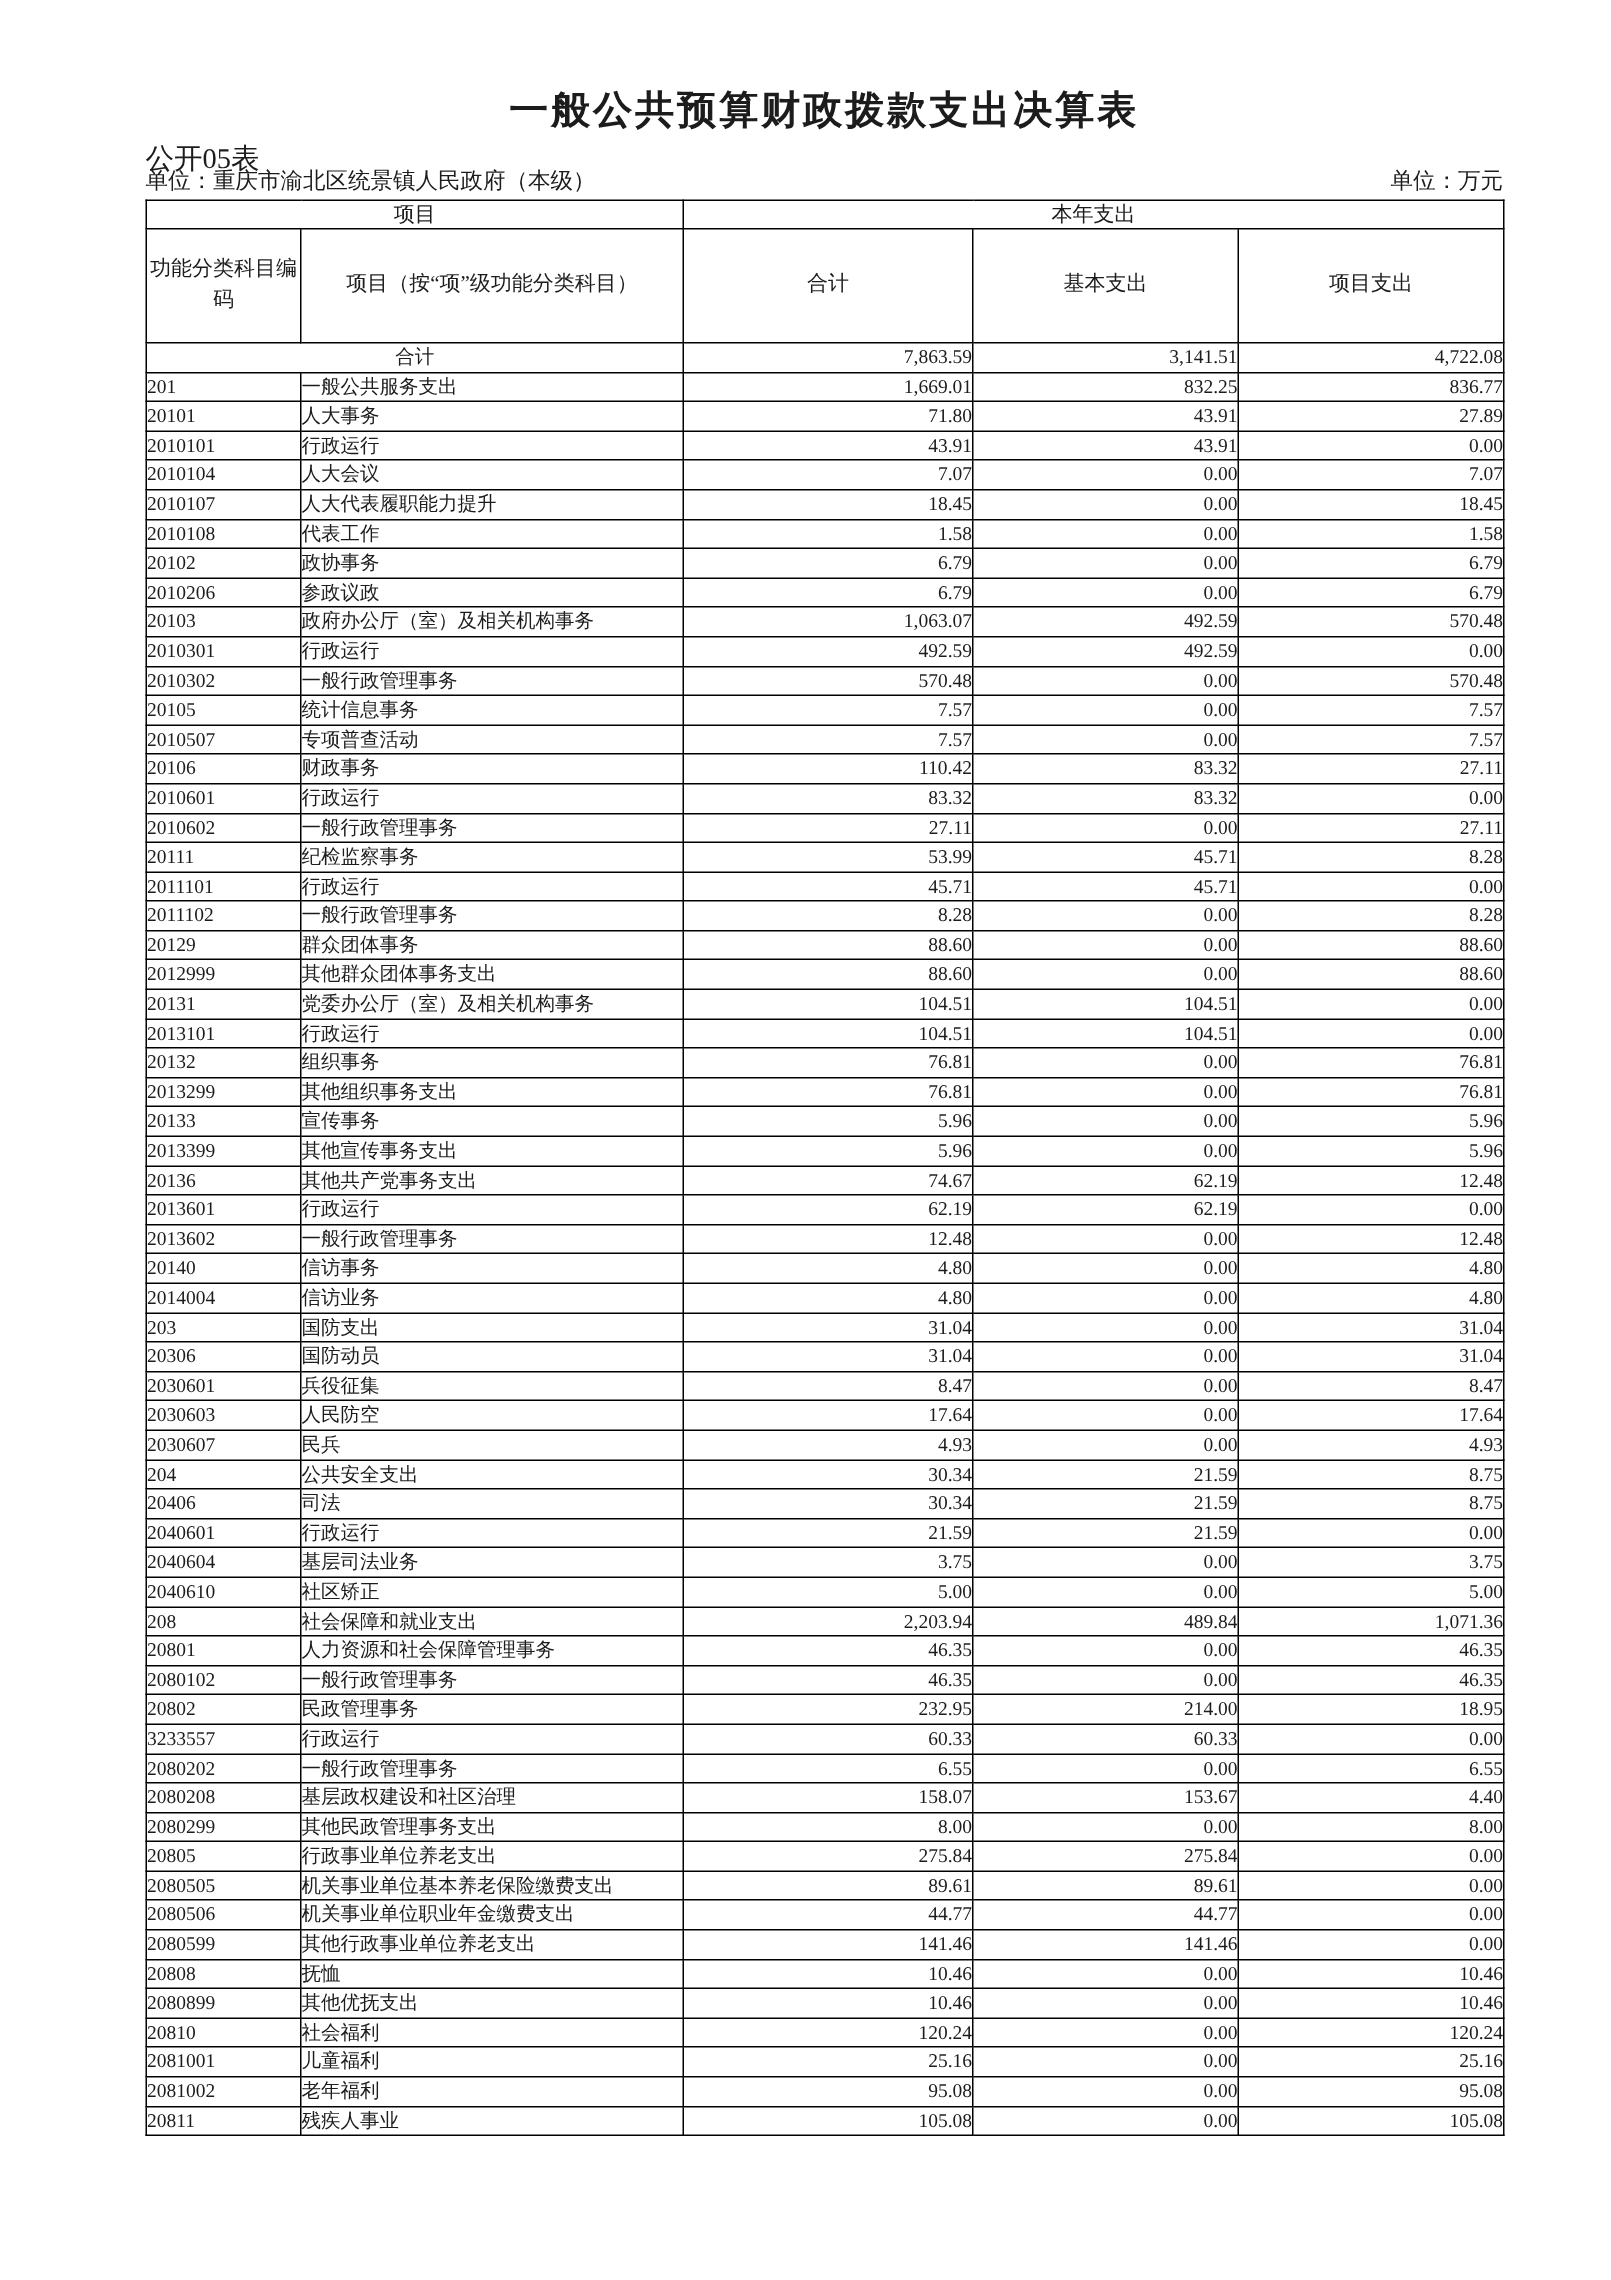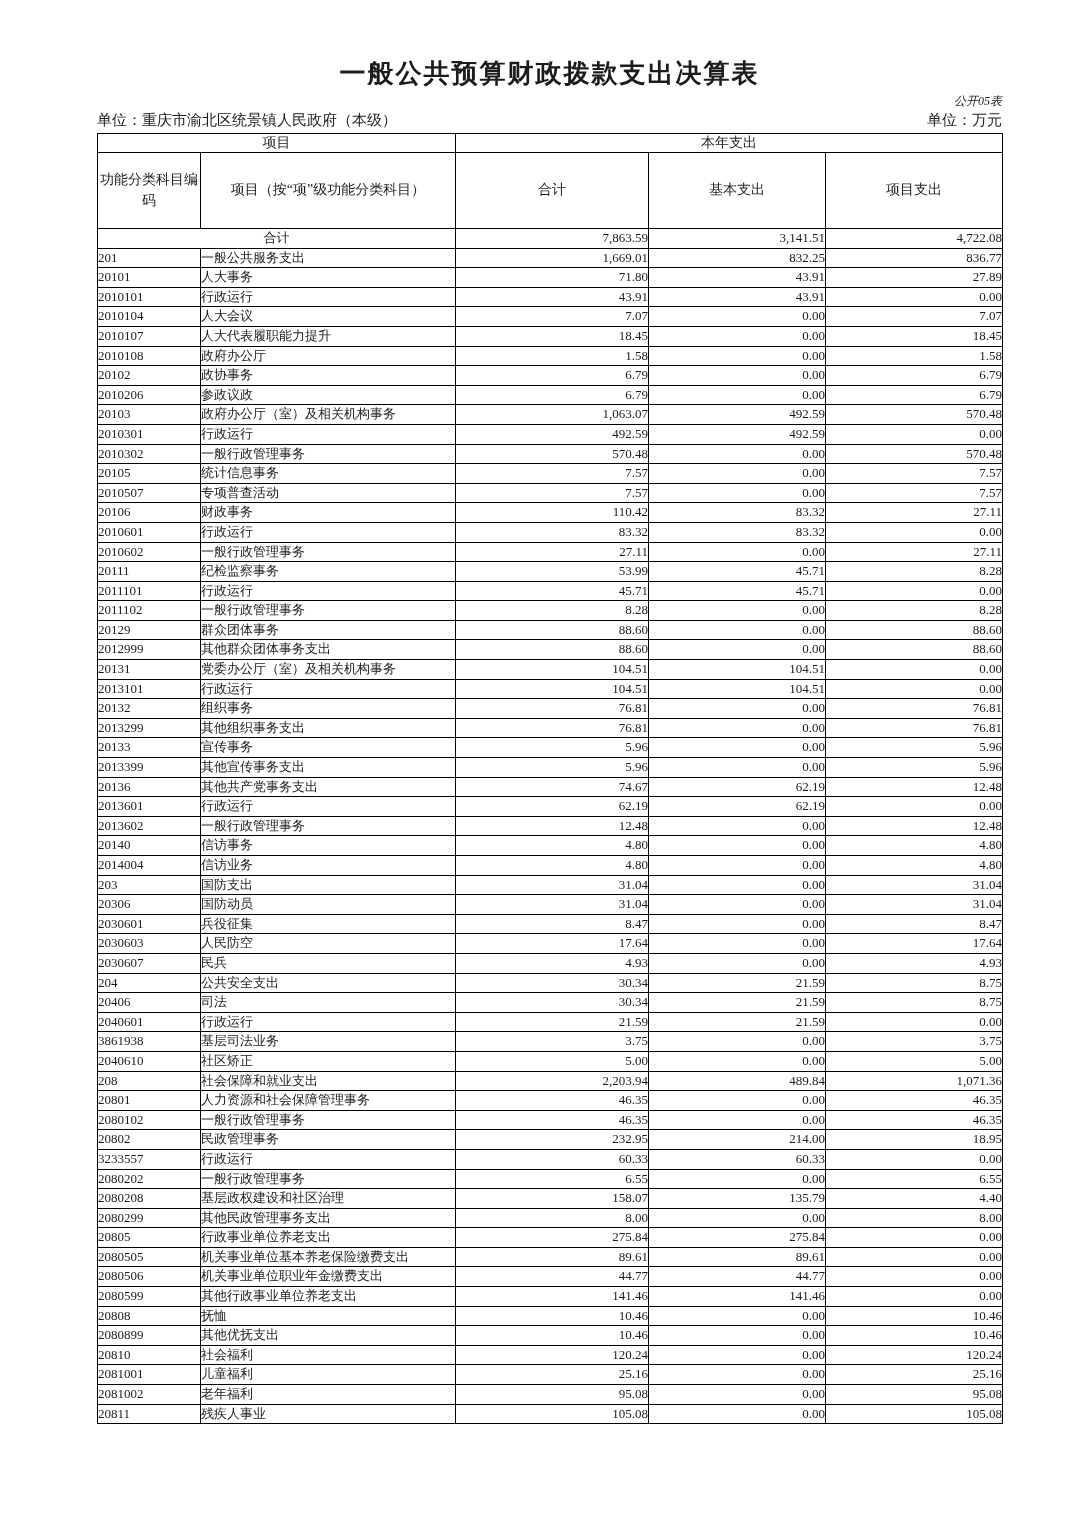--- a/index.html
+++ b/index.html
@@ -25,23 +25,21 @@
     font-size: 26px;
     font-weight: bold;
     letter-spacing: 2px;
     white-space: nowrap;
   }
   .table-code {
     position: absolute;
     top: 93px;
     left: 97px;
     width: 905px;
-    text-align: right;
-    font-size: 12px;
-    font-style: italic;
+    font-size: 19px;
   }
   .unit-row {
     position: absolute;
     top: 111px;
     left: 97px;
     width: 905px;
     height: 22px;
     display: flex;
     justify-content: space-between;
     font-size: 15px;
@@ -154,21 +152,21 @@
         </tr>
         <tr>
           <td class="col-code">2010107</td>
           <td class="col-item">人大代表履职能力提升</td>
           <td class="col-num">18.45</td>
           <td class="col-num">0.00</td>
           <td class="col-num">18.45</td>
         </tr>
         <tr>
           <td class="col-code">2010108</td>
-          <td class="col-item">政府办公厅</td>
+          <td class="col-item">代表工作</td>
           <td class="col-num">1.58</td>
           <td class="col-num">0.00</td>
           <td class="col-num">1.58</td>
         </tr>
         <tr>
           <td class="col-code">20102</td>
           <td class="col-item">政协事务</td>
           <td class="col-num">6.79</td>
           <td class="col-num">0.00</td>
           <td class="col-num">6.79</td>
@@ -398,21 +396,21 @@
           <td class="col-num">8.75</td>
         </tr>
         <tr>
           <td class="col-code">2040601</td>
           <td class="col-item">行政运行</td>
           <td class="col-num">21.59</td>
           <td class="col-num">21.59</td>
           <td class="col-num">0.00</td>
         </tr>
         <tr>
-          <td class="col-code">3861938</td>
+          <td class="col-code">2040604</td>
           <td class="col-item">基层司法业务</td>
           <td class="col-num">3.75</td>
           <td class="col-num">0.00</td>
           <td class="col-num">3.75</td>
         </tr>
         <tr>
           <td class="col-code">2040610</td>
           <td class="col-item">社区矫正</td>
           <td class="col-num">5.00</td>
           <td class="col-num">0.00</td>
@@ -457,21 +455,21 @@
           <td class="col-code">2080202</td>
           <td class="col-item">一般行政管理事务</td>
           <td class="col-num">6.55</td>
           <td class="col-num">0.00</td>
           <td class="col-num">6.55</td>
         </tr>
         <tr>
           <td class="col-code">2080208</td>
           <td class="col-item">基层政权建设和社区治理</td>
           <td class="col-num">158.07</td>
-          <td class="col-num">135.79</td>
+          <td class="col-num">153.67</td>
           <td class="col-num">4.40</td>
         </tr>
         <tr>
           <td class="col-code">2080299</td>
           <td class="col-item">其他民政管理事务支出</td>
           <td class="col-num">8.00</td>
           <td class="col-num">0.00</td>
           <td class="col-num">8.00</td>
         </tr>
         <tr>

